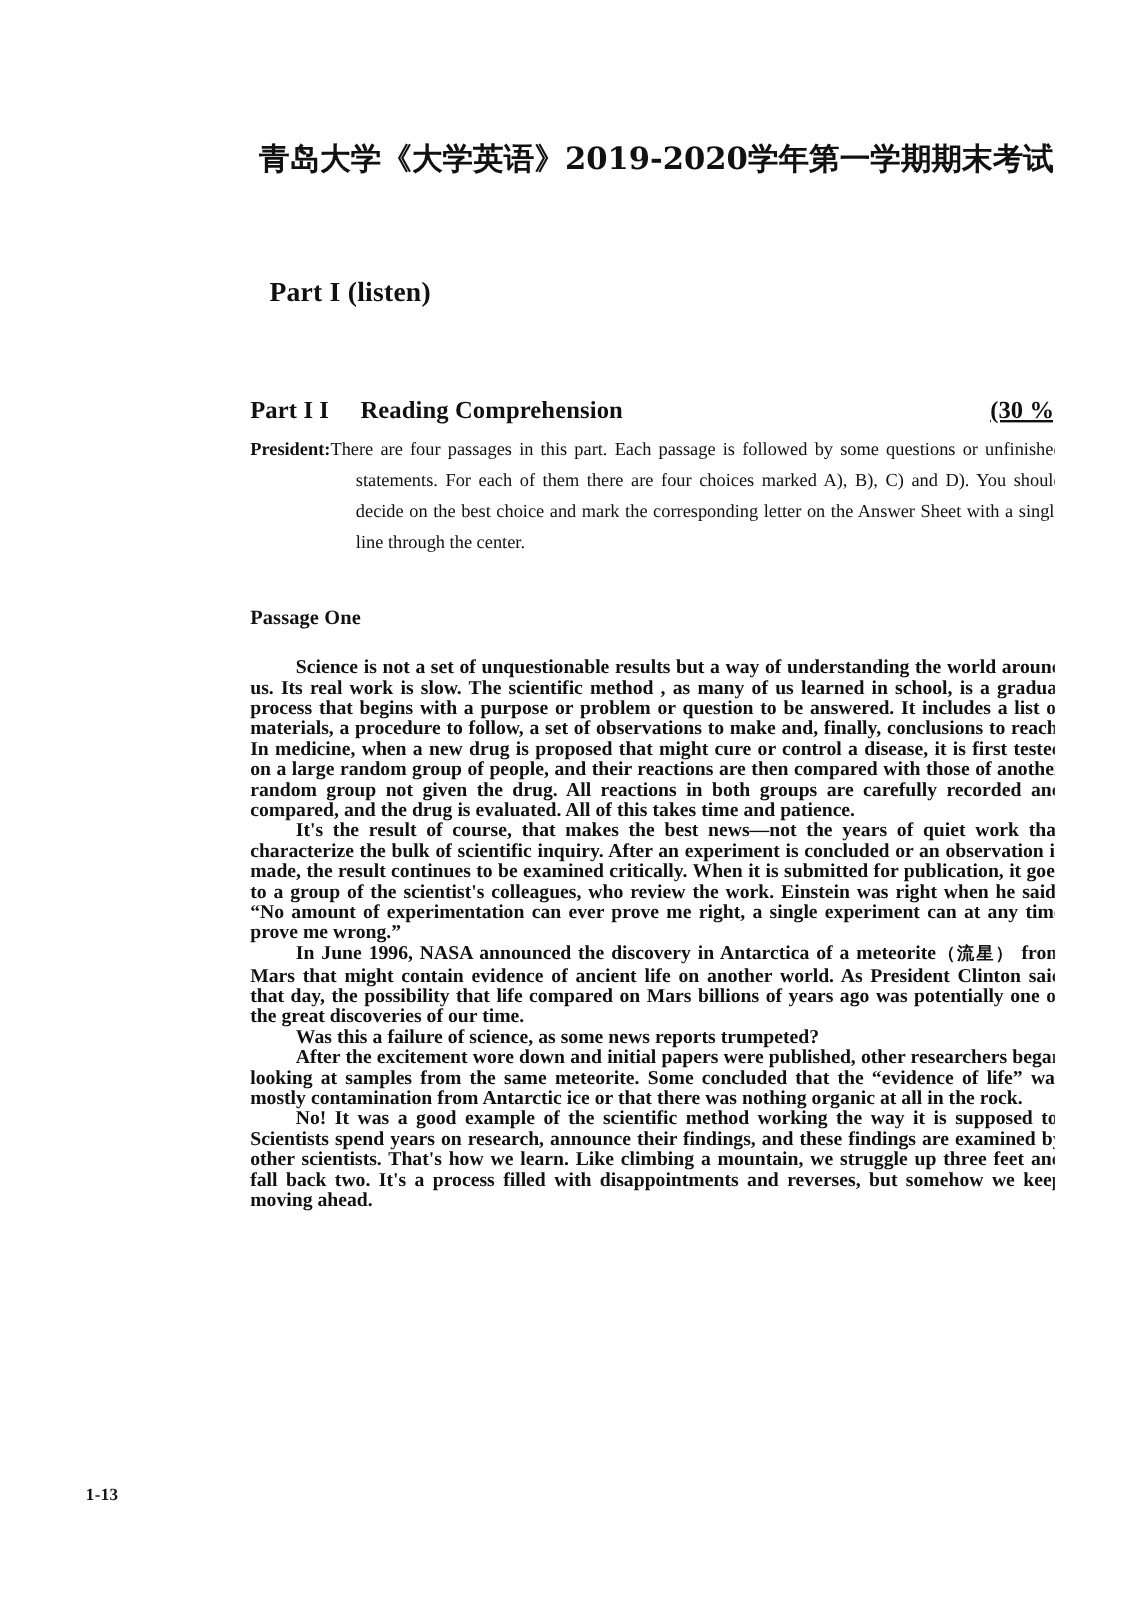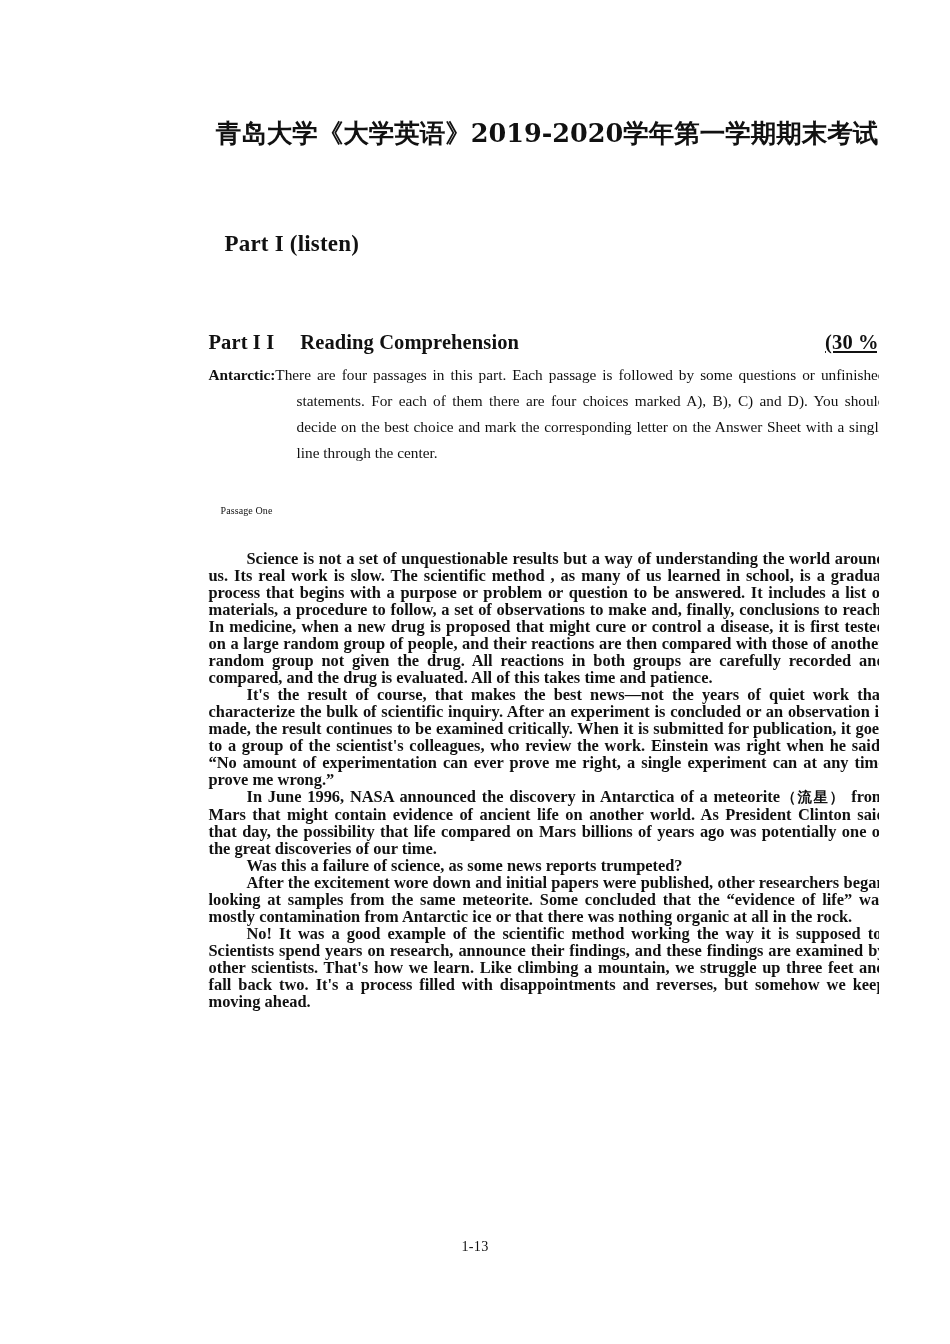--- a/index.html
+++ b/index.html
@@ -81,23 +81,23 @@
   }
   .directions-label {
     font-weight: bold;
     font-style: normal;
   }
   .directions-body {
   }
 
   
   .passage-heading {
-    font-weight: normal;
-    font-size: 10px;
-    margin: 12px;
+    font-weight: bold;
+    font-size: 17px;
+    margin: 0;
     padding-top: 24px;
     letter-spacing: 0.1px;
   }
 
   
   .passage-body {
     padding-top: 22px;
   }
   .passage-body p {
     margin: 0;
@@ -113,43 +113,43 @@
     font-family: "DejaVu Sans", sans-serif;
     font-size: 14.4px;
   }
 
   
   .page-footer {
     position: absolute;
     left: 0;
     right: 0;
     top: 1238px;
-    text-align: center;
     font-size: 14.2px;
     letter-spacing: 0.3px;
+    font-weight: bold;
   }
 </style>
 </head>
 <body>
 
 <div class="page">
 
   <div class="content">
 
     <h1 class="doc-title">青岛大学《大学英语》2019-2020学年第一学期期末考试</h1>
 
     <h2 class="part-one-heading">Part I  (listen)</h2>
 
     <div class="part-two-row">
       <span class="part-two-left">Part I I     Reading Comprehension</span>
       <span class="part-two-score">(30 %)</span>
     </div>
 
     <p class="directions">
-      <span class="directions-label">Antarctic:</span><span class="directions-body">There are four passages in this part. Each passage is followed by some questions or unfinished statements. For each of them there are four choices marked A), B), C) and D). You should decide on the best choice and mark the corresponding letter on the Answer Sheet with a single line through the center.</span>
+      <span class="directions-label">President:</span><span class="directions-body">There are four passages in this part. Each passage is followed by some questions or unfinished statements. For each of them there are four choices marked A), B), C) and D). You should decide on the best choice and mark the corresponding letter on the Answer Sheet with a single line through the center.</span>
     </p>
 
     <h3 class="passage-heading">Passage One</h3>
 
     <div class="passage-body">
       <p>Science is not a set of unquestionable results but a way of understanding the world around us. Its real work is slow. The scientific method , as many of us learned in school, is a gradual process that begins with a purpose or problem or question to be answered. It includes a list of materials, a procedure to follow, a set of observations to make and, finally, conclusions to reach. In medicine, when a new drug is proposed that might cure or control a disease, it is first tested on a large random group of people, and their reactions are then compared with those of another random group not given the drug. All reactions in both groups are carefully recorded and compared, and the drug is evaluated. All of this takes time and patience.</p>
       <p>It's the result of course, that makes the best news—not the years of quiet work that characterize the bulk of scientific inquiry. After an experiment is concluded or an observation is made, the result continues to be examined critically. When it is submitted for publication, it goes to a group of the scientist's colleagues, who review the work. Einstein was right when he said: “No amount of experimentation can ever prove me right, a single experiment can at any time prove me wrong.”</p>
       <p><span>In June 1996, NASA announced the discovery in Antarctica of a meteorite</span><span class="cn-gloss">（流星）</span><span> from Mars that might contain evidence of ancient life on another world. As President Clinton said that day, the possibility that life compared on Mars billions of years ago was potentially one of the great discoveries of our time.</span></p>
       <p>Was this a failure of science, as some news reports trumpeted?</p>
       <p>After the excitement wore down and initial papers were published, other researchers began looking at samples from the same meteorite. Some concluded that the “evidence of life” was mostly contamination from Antarctic ice or that there was nothing organic at all in the rock.</p>

